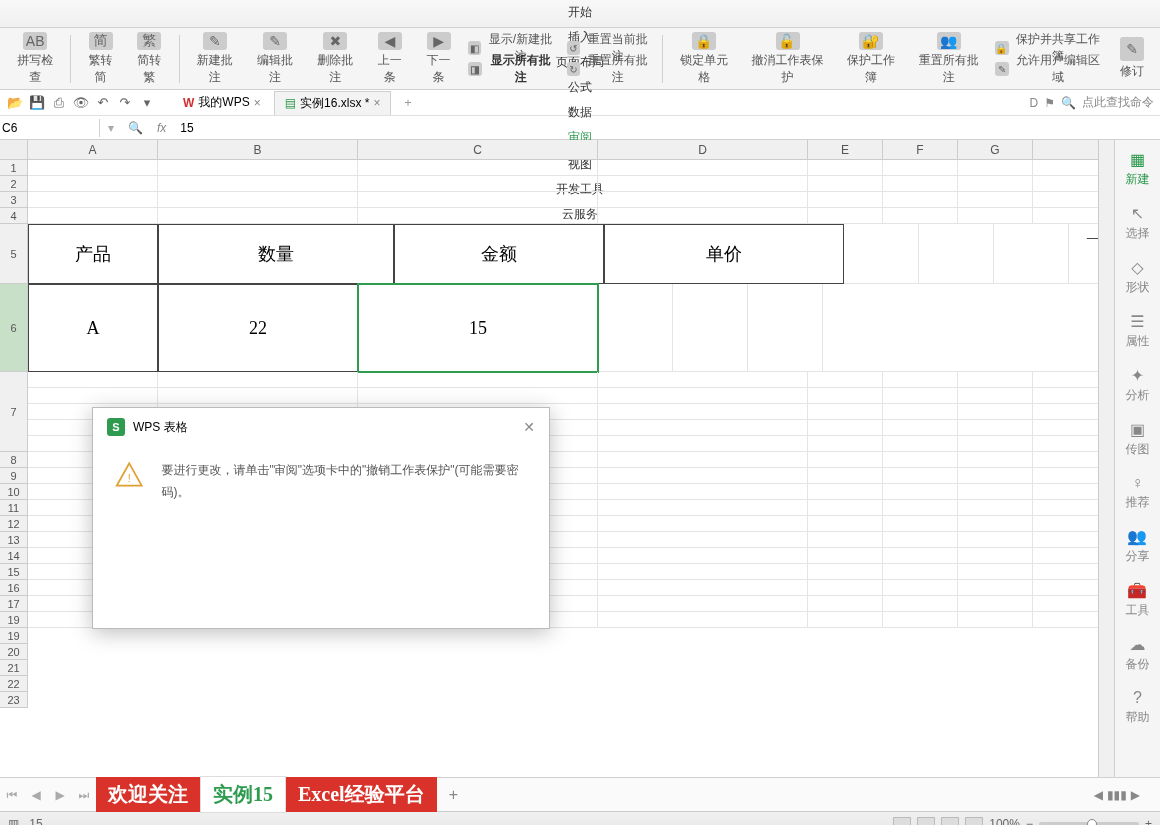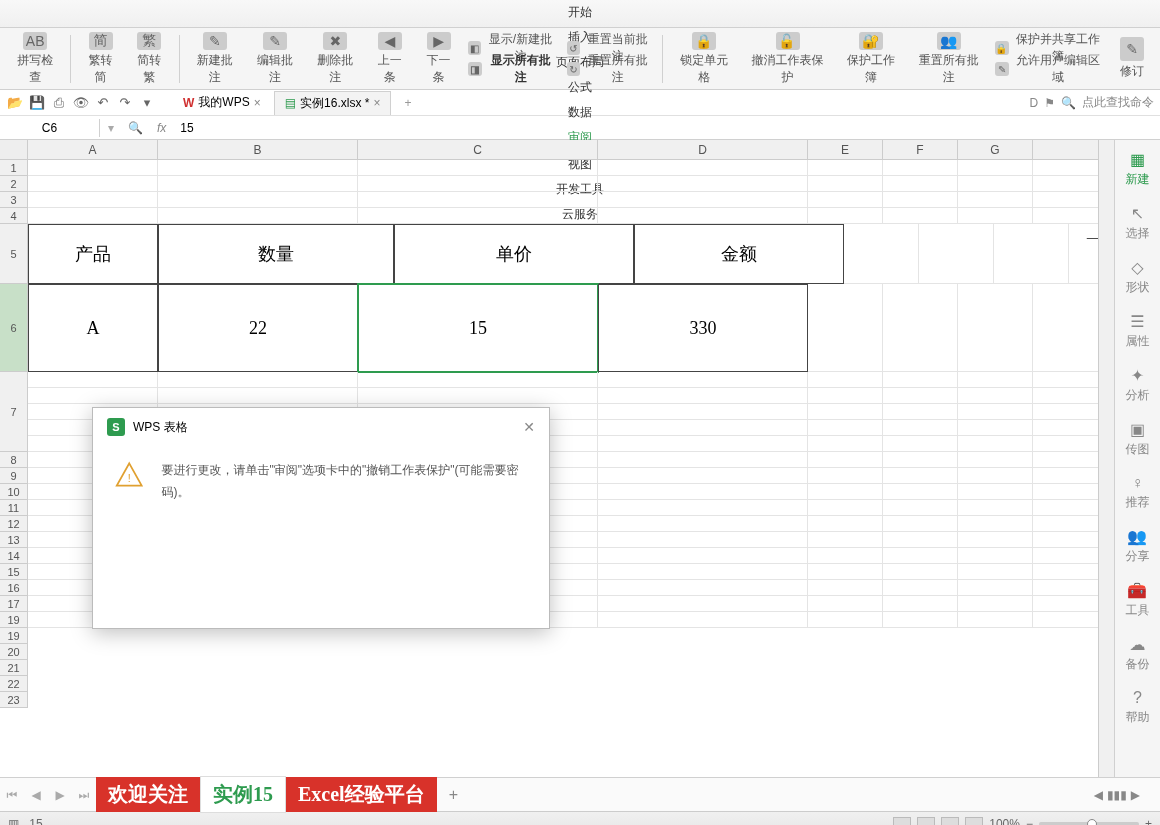--- a/index.html
+++ b/index.html
@@ -16,21 +16,21 @@
 .sep { width:1px; height:48px; background:#d0d0d0; margin:0 4px; }
 .colstk { display:flex; flex-direction:column; gap:1px; }
 .qat { height:26px; background:#fff; border-bottom:1px solid #e0e0e0; display:flex; align-items:center; padding:0 6px; gap:4px; }
 .qat .qic { width:18px; height:18px; display:flex; align-items:center; justify-content:center; color:#666; cursor:pointer; font-size:13px; }
 .wkbtabs { display:flex; align-items:center; margin-left:12px; gap:2px; }
 .wkbtab { padding:3px 10px; display:flex; align-items:center; gap:4px; border:1px solid transparent; cursor:pointer; }
 .wkbtab.active { background:#f3f3f3; border:1px solid #d0d0d0; border-bottom:none; }
 .wkbtab .cls { color:#888; cursor:pointer; }
 .qat .search { margin-left:auto; display:flex; gap:6px; align-items:center; color:#888; }
 .fbar { height:24px; display:flex; align-items:center; border-bottom:1px solid #d0d0d0; }
-.fbar .name { width:100px; text-align:center; border-right:1px solid #d0d0d0; padding:2px; }
+.fbar .name { width:100px; text-align:left; border-right:1px solid #d0d0d0; padding:2px; }
 .fbar .fx { padding:0 8px; color:#888; font-style:italic; }
 .fbar .fval { flex:1; padding:0 6px; }
 .gridwrap { position:relative; display:flex; height:637px; }
 .grid { position:relative; flex:1; overflow:hidden; }
 .colhdrs { display:flex; height:20px; background:#f0f0f0; border-bottom:1px solid #ccc; }
 .corner { width:28px; border-right:1px solid #ccc; background:#eee; }
 .ch { border-right:1px solid #ccc; text-align:center; color:#555; line-height:20px; }
 .rows { display:flex; }
 .rowhdrs { width:28px; background:#f0f0f0; border-right:1px solid #ccc; }
 .rh { border-bottom:1px solid #ccc; text-align:center; color:#555; font-size:11px; display:flex; align-items:center; justify-content:center; }
@@ -279,31 +279,30 @@
             <div class="cell" style="width: 200px; height: 16px;"></div>
             <div class="cell" style="width: 240px; height: 16px;"></div>
             <div class="cell" style="width: 210px; height: 16px;"></div>
             <div class="cell" style="width: 75px; height: 16px;"></div>
             <div class="cell" style="width: 75px; height: 16px;"></div>
             <div class="cell" style="width: 75px; height: 16px;"></div>
           </div>
           <div class="cellrow" style="height: 60px;">
             <div class="cell tb" style="width: 130px; height: 60px;">产品</div>
             <div class="cell tb" style="width: 236px; height: 60px;">数量</div>
+            <div class="cell tb" style="width: 210px; height: 60px;">金额</div>
             <div class="cell tb" style="width: 240px; height: 60px;">单价</div>
-            <div class="cell tb" style="width: 210px; height: 60px;">金额</div>
             <div class="cell" style="width: 75px; height: 60px;"></div>
             <div class="cell" style="width: 75px; height: 60px;"></div>
             <div class="cell" style="width: 75px; height: 60px;"></div>
           </div>
           <div class="cellrow" style="height: 88px;">
             <div class="cell tb" style="width: 130px; height: 88px;">A</div>
             <div class="cell tb" style="width: 200px; height: 88px;">22</div>
             <div class="cell tb sel" style="width: 240px; height: 88px;">15</div>
-            <div class="cell tb" style="width: 210px; height: 88px;">330</div>
             <div class="cell" style="width: 75px; height: 88px;"></div>
             <div class="cell" style="width: 75px; height: 88px;"></div>
             <div class="cell" style="width: 75px; height: 88px;"></div>
           </div>
           <div class="cellrow" style="height: 16px;">
             <div class="cell" style="width: 130px; height: 16px;"></div>
             <div class="cell" style="width: 200px; height: 16px;"></div>
             <div class="cell" style="width: 240px; height: 16px;"></div>
             <div class="cell" style="width: 210px; height: 16px;"></div>
             <div class="cell" style="width: 75px; height: 16px;"></div>

